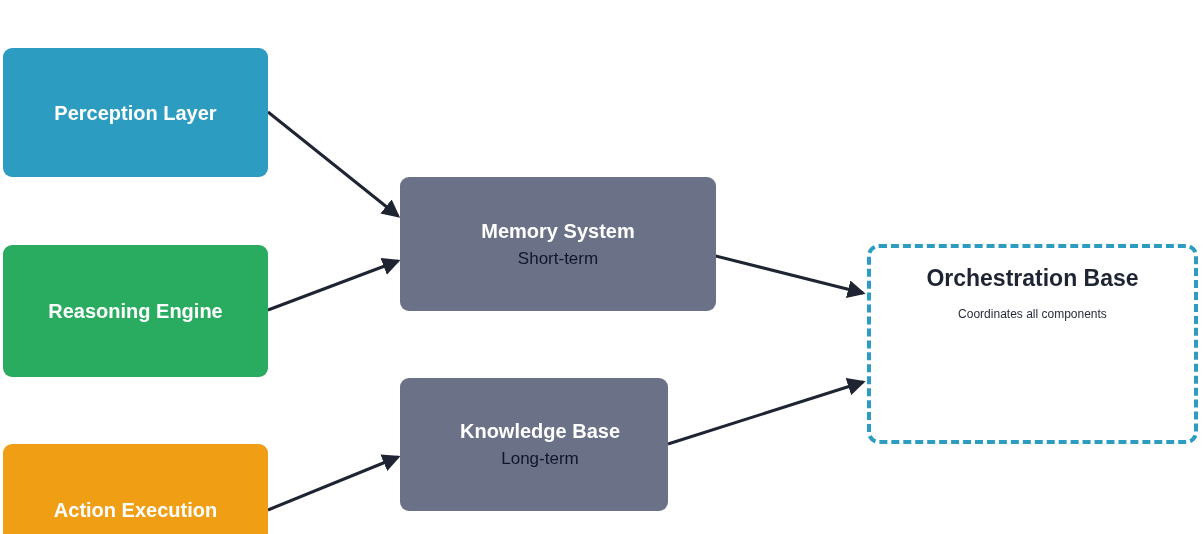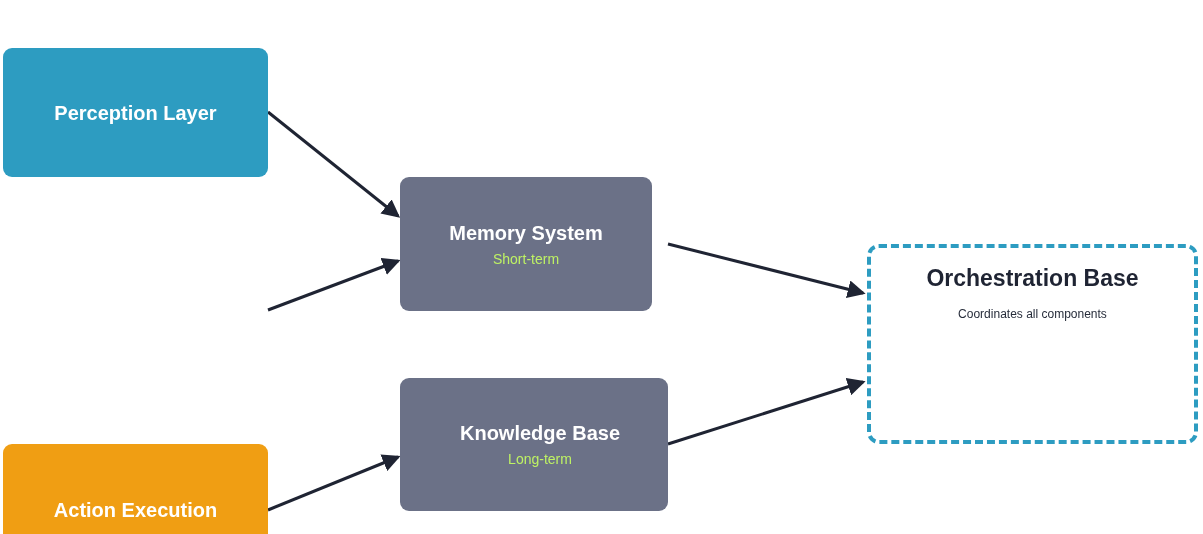--- a/index.html
+++ b/index.html
@@ -34,30 +34,30 @@
     text-align: center;
     border-radius: 9px;
   }
   .node-title {
     color: #ffffff;
     font-weight: 700;
     font-size: 20px;
     line-height: 1.3;
   }
   .node-subtitle {
-    color: #bef264;
+    color: #0f172a;
     font-weight: 400;
-    font-size: 14px;
+    font-size: 17px;
     line-height: 1.3;
     margin-top: 4px;
   }
   .node--perception { left: 3px;   top: 4px;   width: 265px; height: 129px; background: #2D9CC1; }
   .node--reasoning  { left: 3px;   top: 201px; width: 265px; height: 132px; background: #2AAC60; }
   .node--action     { left: 3px;   top: 400px; width: 265px; height: 131px; background: #F09E13; }
-  .node--memory     { left: 400px; top: 133px; width: 252px; height: 134px; background: #6B7187; }
+  .node--memory     { left: 400px; top: 133px; width: 316px; height: 134px; background: #6B7187; }
   .node--knowledge  { left: 400px; top: 334px; width: 268px; height: 133px; background: #6B7187; padding-left: 12px; }
   .node--orchestration {
     left: 867px; top: 200px; width: 331px; height: 200px;
     background: #ffffff;
     border: 4px dashed #2D9CC1;
     border-radius: 12px;
     justify-content: flex-start;
     padding-top: 16px;
   }
   .node--orchestration .node-title {
@@ -87,20 +87,23 @@
     <line x1="268" y1="266" x2="398" y2="217" stroke="#1F2433" stroke-width="3" marker-end="url(#arrowhead)"></line>
     <line x1="268" y1="466" x2="398" y2="413" stroke="#1F2433" stroke-width="3" marker-end="url(#arrowhead)"></line>
     <line x1="668" y1="200" x2="863" y2="249" stroke="#1F2433" stroke-width="3" marker-end="url(#arrowhead)"></line>
     <line x1="668" y1="400" x2="863" y2="338" stroke="#1F2433" stroke-width="3" marker-end="url(#arrowhead)"></line>
   </svg>
 
   <div class="node node--perception">
     <div class="node-title">Perception Layer</div>
   </div>
 
+  <div class="node node--reasoning">
+    <div class="node-title">Reasoning Engine</div>
+  </div>
 
   <div class="node node--action">
     <div class="node-title">Action Execution</div>
   </div>
 
   <div class="node node--memory">
     <div class="node-title">Memory System</div>
     <div class="node-subtitle">Short-term</div>
   </div>
 

